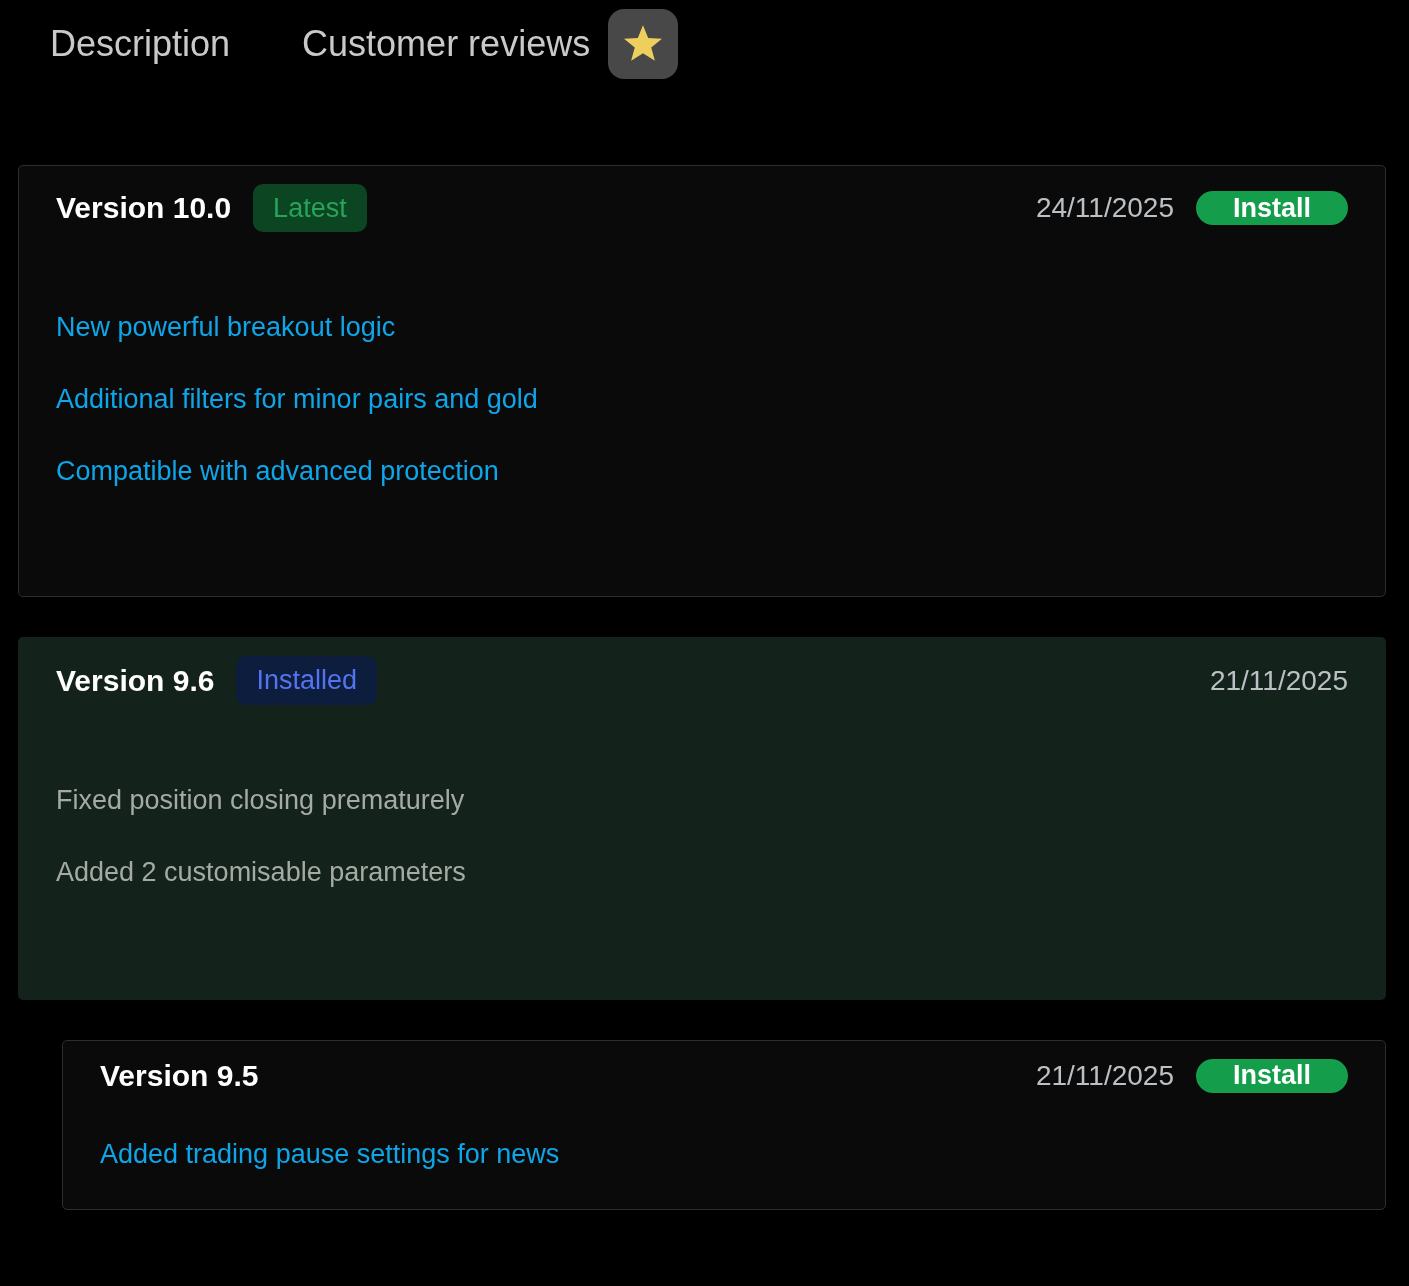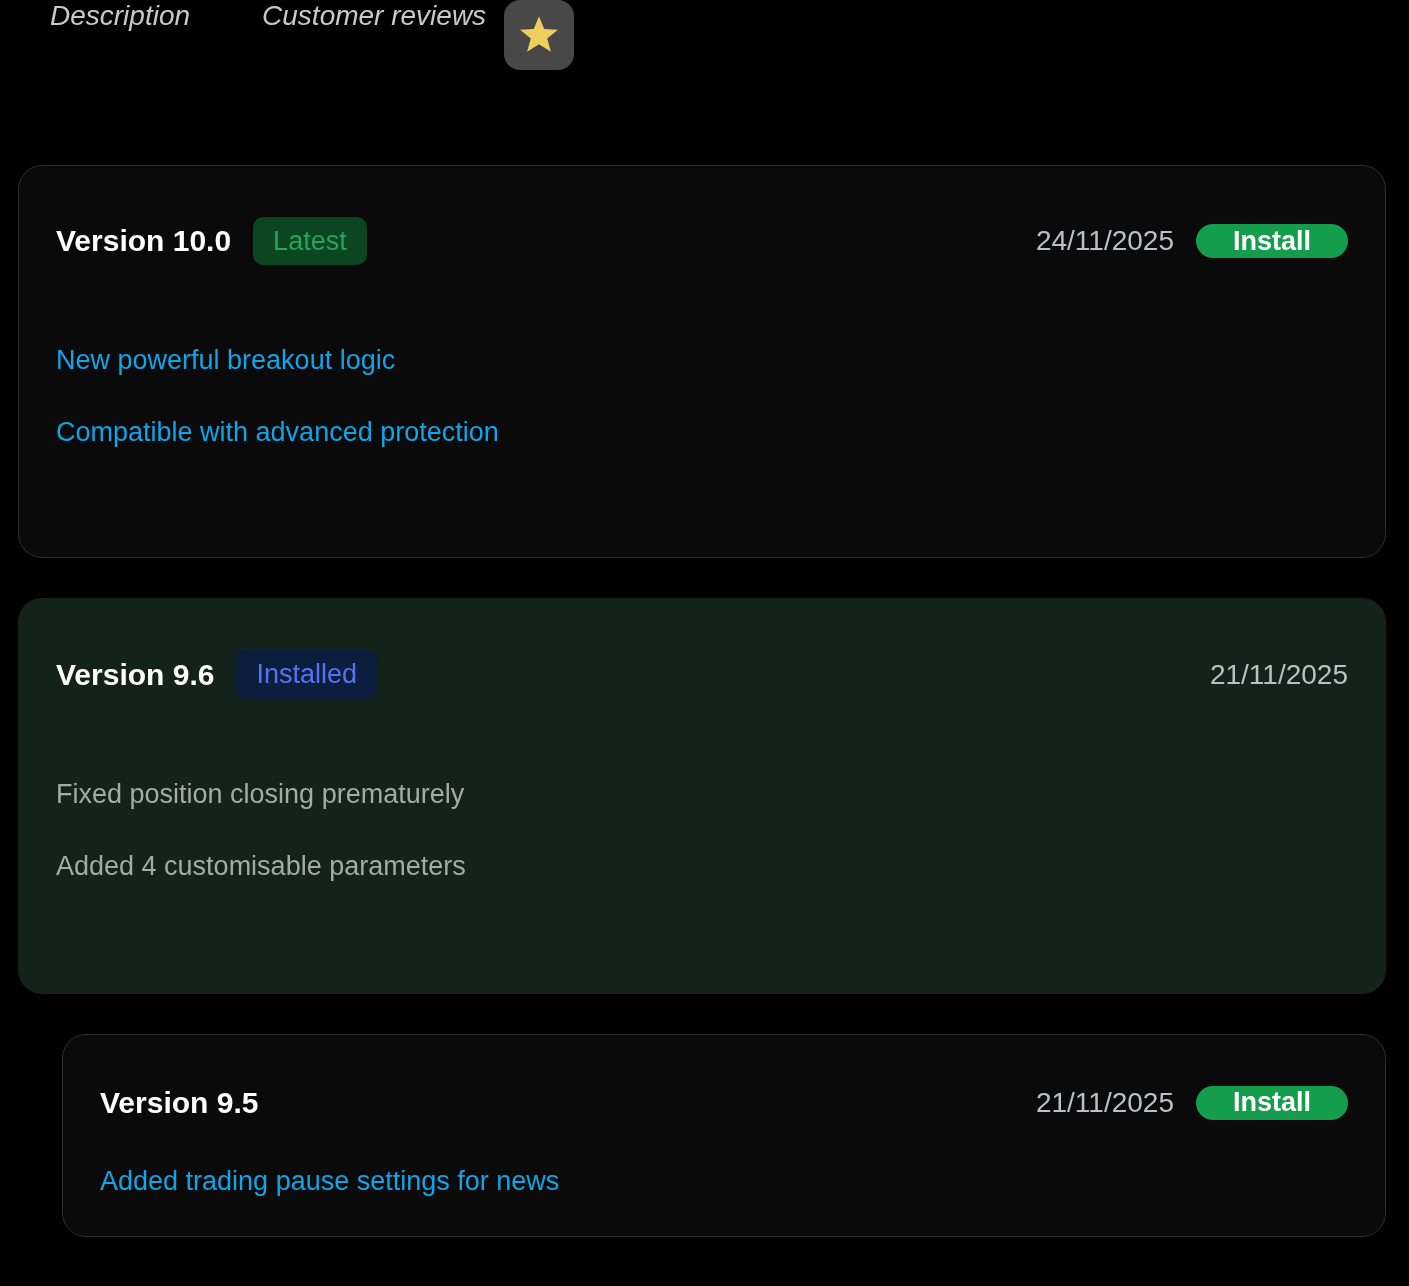--- a/index.html
+++ b/index.html
@@ -9,36 +9,36 @@
     font-family: "Liberation Sans", sans-serif;
     color: #fff; overflow: hidden;
   }
 
   
   .tab-bar {
     display: flex; align-items: stretch;
     height: 107px; padding-left: 14px;
   }
   .tab {
-    display: flex; 
+    display: flex; align-items: center;
     padding: 0 36px 14px 36px;
-    font-size: 28px; color: #c9c9c9;
-    cursor: pointer; border-bottom: 5px solid transparent; font-style: italic;
+    font-size: 36px; color: #c9c9c9;
+    cursor: pointer; border-bottom: 5px solid transparent;
   }
   .tab.active { color: #1ea150; border-bottom-color: #17984a; }
   .icon-box {
     width: 70px; height: 70px; margin-left: 18px;
     background: #484848; border-radius: 16px;
     display: flex; align-items: center; justify-content: center;
     flex: 0 0 auto;
   }
 
   
   .cards { margin: 58px 23px 0 18px; }
-  .card { border-radius: 24px; padding: 51px 37px; }
+  .card { border-radius: 5px; padding: 18px 37px; }
   .card + .card { margin-top: 40px; }
   .card-plain { background: #0a0a0a; border: 1.5px solid #2d2d2d; }
   .card-installed { background: #13221a; border: 1.5px solid transparent; }
   .card-v1 { padding-bottom: 110px; }
   .card-v2 { padding-bottom: 112px; }
   .card-v3 { padding-bottom: 40px; margin-left: 44px; }
 
   .card-header { display: flex; align-items: center; }
   .version-title { font-size: 30px; font-weight: 700; color: #ffffff; }
   .badge {
@@ -86,35 +86,36 @@
     <div class="card-header">
       <h2 class="version-title">Version 10.0</h2>
       <span class="badge badge-latest">Latest</span>
       <div class="header-right">
         <span class="release-date">24/11/2025</span>
         <button class="install-btn">Install</button>
       </div>
     </div>
     <div class="notes">
       <p>New powerful breakout logic</p>
+      <p>Additional filters for minor pairs and gold</p>
       <p>Compatible with advanced protection</p>
     </div>
   </section>
 
   <section class="card card-installed card-v2">
     <div class="card-header">
       <h2 class="version-title">Version 9.6</h2>
       <span class="badge badge-installed">Installed</span>
       <div class="header-right">
         <span class="release-date">21/11/2025</span>
       </div>
     </div>
     <div class="notes">
       <p>Fixed position closing prematurely</p>
-      <p>Added 4 customisable parameters</p>
+      <p>Added 2 customisable parameters</p>
     </div>
   </section>
 
   <section class="card card-plain card-v3">
     <div class="card-header">
       <h2 class="version-title">Version 9.5</h2>
       <div class="header-right">
         <span class="release-date">21/11/2025</span>
         <button class="install-btn">Install</button>
       </div>

